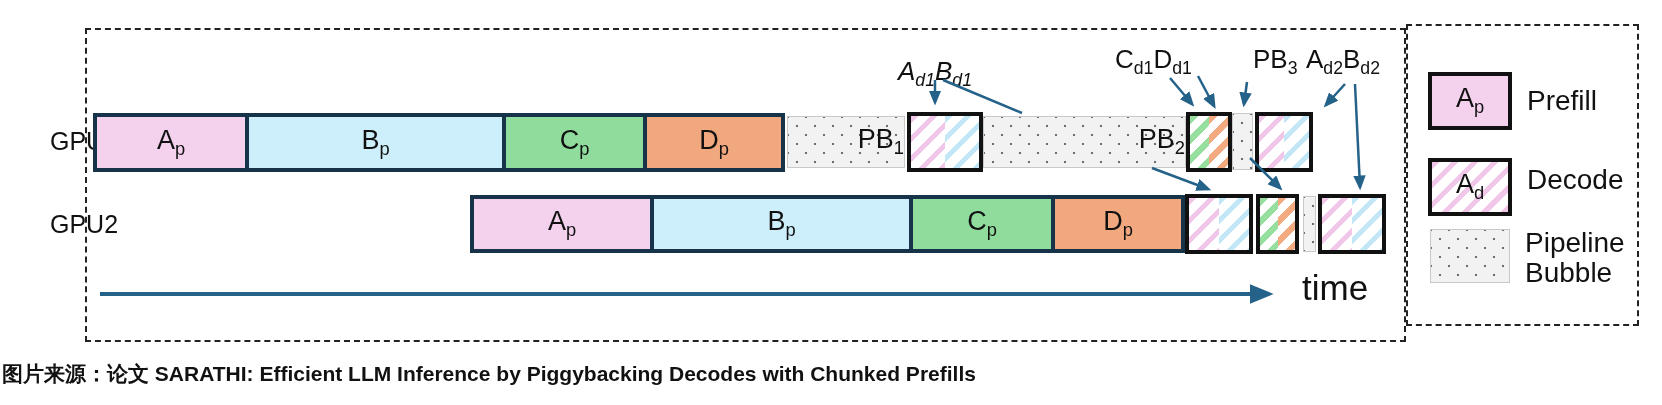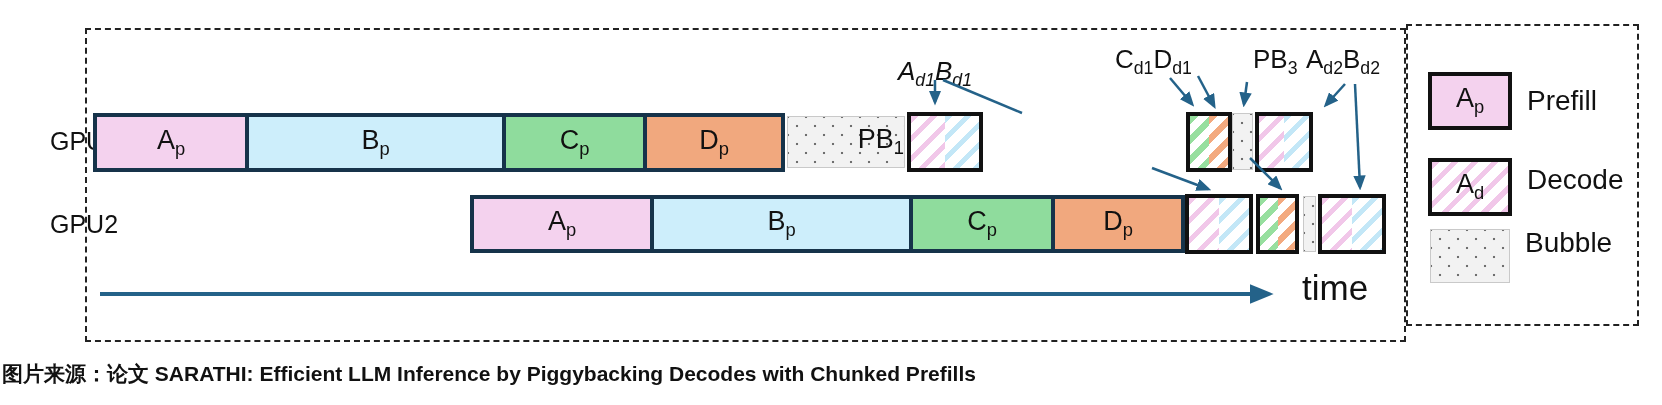--- a/index.html
+++ b/index.html
@@ -60,20 +60,23 @@
 
   <div class="bubble" style="left:787px;top:116px;width:118px;height:52px;">
     <span class="lab"><span>PB</span><sub>1</sub></span>
   </div>
 
   <div class="dblock" style="left:907px;top:112px;width:76px;height:60px;">
     <div class="half st-pink"></div>
     <div class="half st-blue"></div>
   </div>
 
+  <div class="bubble" style="left:983px;top:116px;width:203px;height:52px;">
+    <span class="lab"><span>PB</span><sub>2</sub></span>
+  </div>
 
   <div class="dblock" style="left:1186px;top:112px;width:46px;height:60px;">
     <div class="half st-green"></div>
     <div class="half st-orange"></div>
   </div>
 
   <div class="bubble" style="left:1232px;top:113px;width:21px;height:57px;"></div>
 
   <div class="dblock" style="left:1255px;top:112px;width:58px;height:60px;">
     <div class="half st-pink"></div>
@@ -147,18 +150,19 @@
   </div>
   <div class="legend-text" style="left:1527px;top:86px;">Prefill</div>
 
   <div class="legend-swatch st-pink" style="left:1428px;top:158px;width:84px;height:58px;">
     <span class="lab"><span>A</span><sub>d</sub></span>
   </div>
   <div class="legend-text" style="left:1527px;top:165px;">Decode</div>
 
   <div class="bubble" style="left:1430px;top:229px;width:80px;height:54px;"></div>
   <div class="legend-text" style="left:1525px;top:228px;">
+    <div>Pipeline</div>
     <div>Bubble</div>
   </div>
 
   <div class="caption" style="left:2px;top:360px;">图片来源：论文 SARATHI: Efficient LLM Inference by Piggybacking Decodes with Chunked Prefills</div>
 
 </div>
 
 </body></html>

